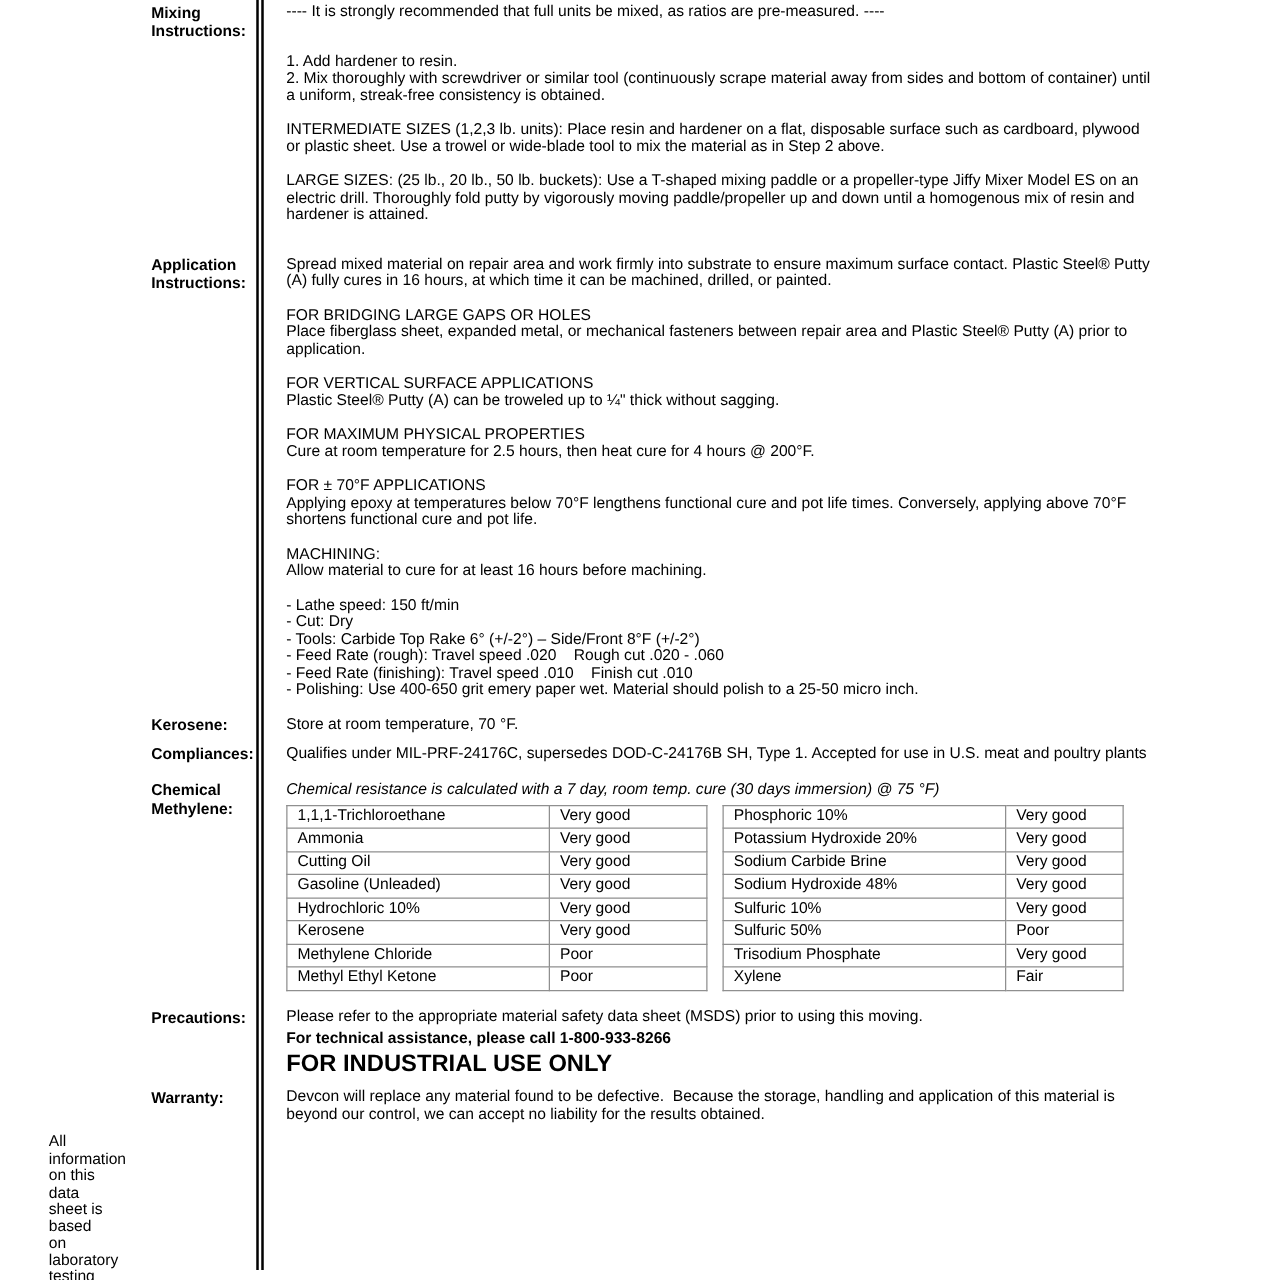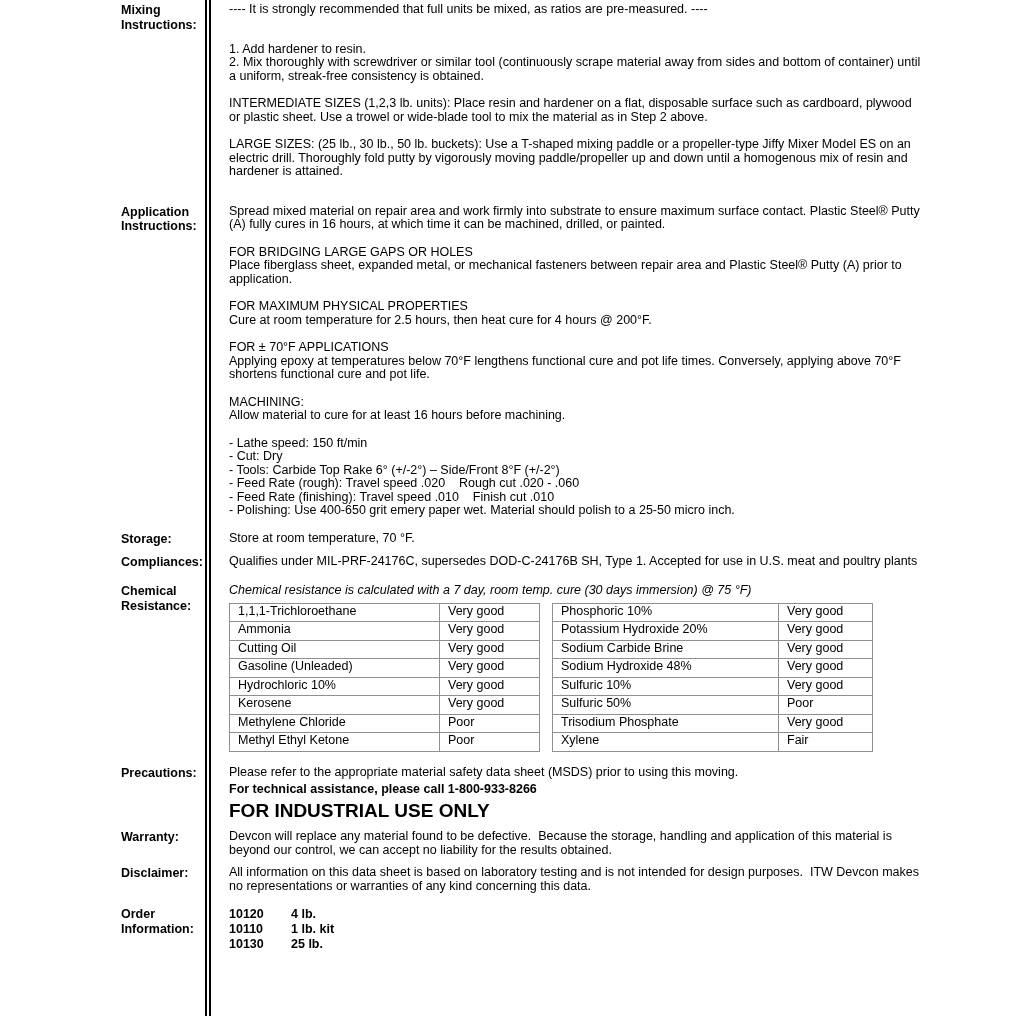--- a/index.html
+++ b/index.html
@@ -19,82 +19,84 @@
   .para:last-child { margin-bottom:0; }
   .para.gap-lg { margin-bottom:26px; }
   .para.tight { margin-bottom:4px; }
   .bold { font-weight:bold; }
   .italic { font-style:italic; }
   .industrial { font-weight:bold; font-size:19px; margin-top:1px; white-space:pre-wrap; }
   .tables { display:flex; gap:12px; margin-top:5px; }
   table { border-collapse:collapse; }
   td { border:1px solid #8f8f8f; padding:1px 8px 3px 8px; font-size:12.5px;
        vertical-align:top; white-space:nowrap; }
-  .tleft { width:311px; } .tleft td:first-child { width:210px; }
+  .tleft { width:337px; } .tleft td:first-child { width:210px; }
   .tright { width:321px; } .tright td:first-child { width:226px; }
   .order-row { display:grid; grid-template-columns:62px auto; font-weight:bold;
                line-height:14.8px; }
 </style>
 </head>
 <body>
 
 <div class="page">
   <div class="vrule"></div>
 
   <section class="row pb-xl">
     <div class="label">Mixing
 Instructions:</div>
     <div class="content">
       <p class="para gap-lg">---- It is strongly recommended that full units be mixed, as ratios are pre-measured. ----</p>
       <p class="para">1. Add hardener to resin.
 2. Mix thoroughly with screwdriver or similar tool (continuously scrape material away from sides and bottom of container) until a uniform, streak-free consistency is obtained.</p>
       <p class="para">INTERMEDIATE SIZES (1,2,3 lb. units): Place resin and hardener on a flat, disposable surface such as cardboard, plywood or plastic sheet. Use a trowel or wide-blade tool to mix the material as in Step 2 above.</p>
-      <p class="para">LARGE SIZES: (25 lb., 30 lb., 50 lb. buckets): Use a T-shaped mixing paddle or a propeller-type Jiffy Mixer Model ES on an electric drill. Thoroughly fold putty by vigorously moving paddle/propeller up and down until a homogenous mix of resin and hardener is attained.</p>
+      <p class="para">LARGE SIZES: (25 lb., 20 lb., 50 lb. buckets): Use a T-shaped mixing paddle or a propeller-type Jiffy Mixer Model ES on an electric drill. Thoroughly fold putty by vigorously moving paddle/propeller up and down until a homogenous mix of resin and hardener is attained.</p>
     </div>
   </section>
 
   <section class="row">
     <div class="label">Application
 Instructions:</div>
     <div class="content">
       <p class="para">Spread mixed material on repair area and work firmly into substrate to ensure maximum surface contact. Plastic Steel® Putty (A) fully cures in 16 hours, at which time it can be machined, drilled, or painted.</p>
       <p class="para">FOR BRIDGING LARGE GAPS OR HOLES
 Place fiberglass sheet, expanded metal, or mechanical fasteners between repair area and Plastic Steel® Putty (A) prior to application.</p>
+      <p class="para">FOR VERTICAL SURFACE APPLICATIONS
+Plastic Steel® Putty (A) can be troweled up to ¼" thick without sagging.</p>
       <p class="para">FOR MAXIMUM PHYSICAL PROPERTIES
 Cure at room temperature for 2.5 hours, then heat cure for 4 hours @ 200°F.</p>
       <p class="para">FOR ± 70°F APPLICATIONS
 Applying epoxy at temperatures below 70°F lengthens functional cure and pot life times. Conversely, applying above 70°F shortens functional cure and pot life.</p>
       <p class="para">MACHINING:
 Allow material to cure for at least 16 hours before machining.</p>
       <p class="para">- Lathe speed: 150 ft/min
 - Cut: Dry
 - Tools: Carbide Top Rake 6° (+/-2°) – Side/Front 8°F (+/-2°)
 - Feed Rate (rough): Travel speed .020    Rough cut .020 - .060
 - Feed Rate (finishing): Travel speed .010    Finish cut .010
 - Polishing: Use 400-650 grit emery paper wet. Material should polish to a 25-50 micro inch.</p>
     </div>
   </section>
 
   <section class="row pb-sm">
-    <div class="label">Storage:</div>
+    <div class="label">Kerosene:</div>
     <div class="content">
       <p class="para">Store at room temperature, 70 °F.</p>
     </div>
   </section>
 
   <section class="row">
     <div class="label">Compliances:</div>
     <div class="content">
       <p class="para">Qualifies under MIL-PRF-24176C, supersedes DOD-C-24176B SH, Type 1. Accepted for use in U.S. meat and poultry plants</p>
     </div>
   </section>
 
   <section class="row">
     <div class="label">Chemical
-Resistance:</div>
+Methylene:</div>
     <div class="content">
       <p class="para italic tight">Chemical resistance is calculated with a 7 day, room temp. cure (30 days immersion) @ 75 °F)</p>
       <div class="tables">
         <table class="tleft">
           <tbody>
               <tr>
                 <td>1,1,1-Trichloroethane</td>
                 <td>Very good</td>
               </tr>
               <tr>
@@ -177,21 +179,20 @@
   </section>
 
   <section class="row pb-sm">
     <div class="label">Warranty:</div>
     <div class="content">
       <p class="para">Devcon will replace any material found to be defective.  Because the storage, handling and application of this material is beyond our control, we can accept no liability for the results obtained.</p>
     </div>
   </section>
 
   <section class="row">
-    <div class="label">Disclaimer:</div>
     <div class="content">
       <p class="para">All information on this data sheet is based on laboratory testing and is not intended for design purposes.  ITW Devcon makes no representations or warranties of any kind concerning this data.</p>
     </div>
   </section>
 
   <section class="row">
     <div class="label">Order
 Information:</div>
     <div class="content">
       <div class="order-row">

